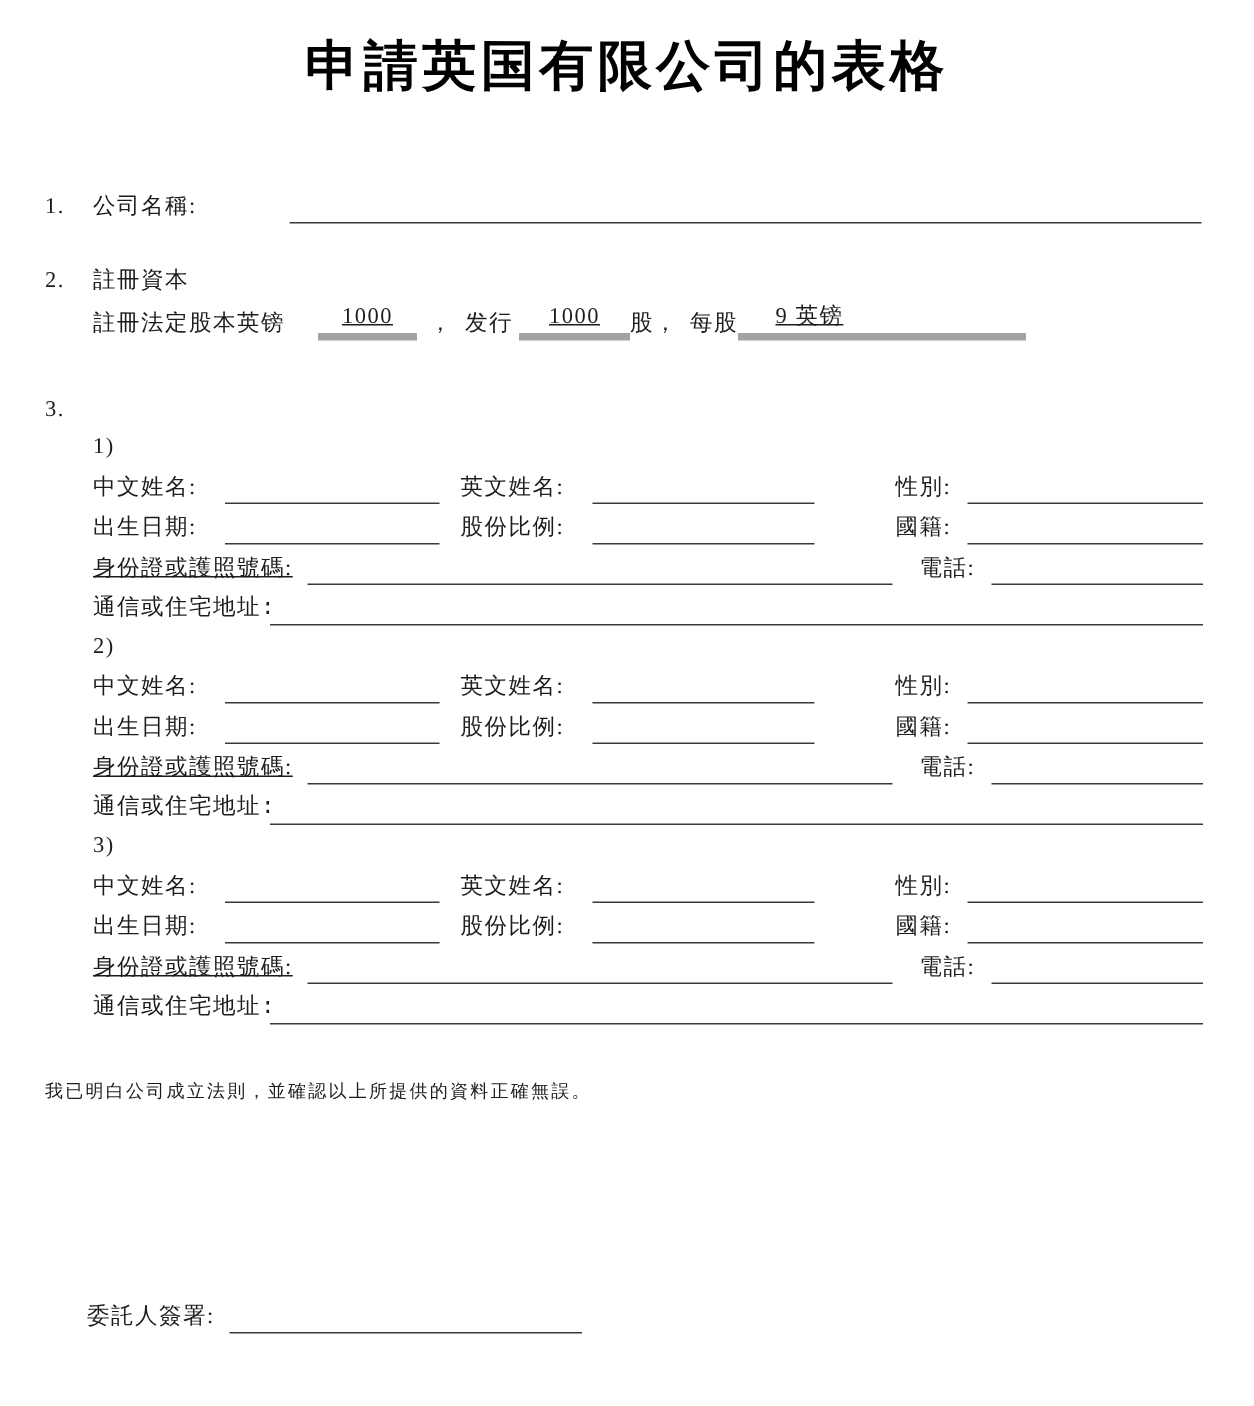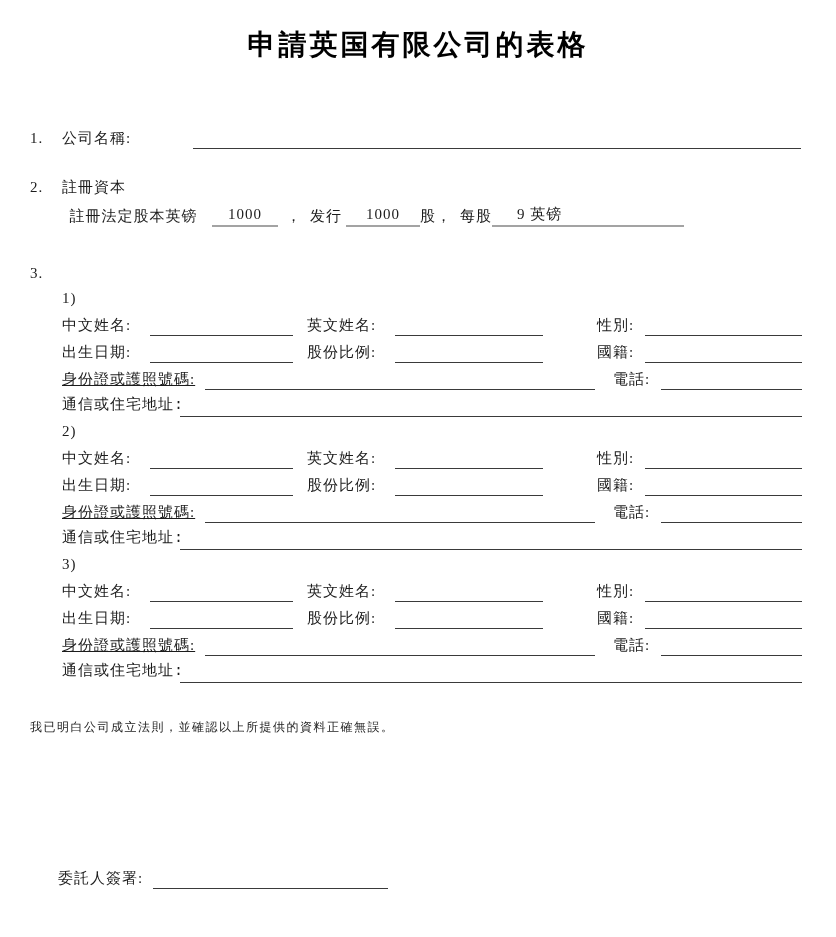--- a/index.html
+++ b/index.html
@@ -11,21 +11,21 @@
     font-family:"Liberation Serif","DejaVu Serif",serif;
     font-size:15px;
     overflow:hidden;
     box-sizing:border-box;
   }
   .title{
     padding-top:28px;
     text-align:center;
     font-family:"DejaVu Sans","Liberation Sans",sans-serif;
     font-weight:700;
-    font-size:28px;
+    font-size:36px;
     letter-spacing:3px;
     line-height:34px;
     color:#000;
   }
   .row{
     display:flex;
     align-items:flex-end;
     height:27px;
     margin-left:62px;
     margin-right:34px;
@@ -43,27 +43,28 @@
   }
   
   .s1-row1{margin-top:60px;}
   .s1-row1 .lbl{width:131px;}
   .s1-row2 .lbl{width:123px;}
   .s1-row1 .fill,.s1-row2 .fill{margin-right:-34px;width:0;flex:1 1 auto;margin-left:0;}
   .s1{margin-right:69px;}
   
   .s2-head{margin-top:22px;}
   .s2-line{height:29px;}
-  .s2-line .lead{width:143px;white-space:pre;text-align:center;}
+  .s2-line .lead{width:143px;white-space:pre;}
   .ufield{
-    border-bottom:2px solid #a3a3a3;
+    border-bottom:5px solid #a3a3a3;
     text-align:center;
     white-space:pre;
     flex:0 0 auto;
     box-sizing:border-box;
+    text-decoration:underline;
   }
   .uf1{width:66px;margin-left:7px;}
   .comma{margin-left:8px;margin-right:8px;}
   .uf2{width:74px;margin-left:4px;}
   .lbl-meigu{margin-left:8px;}
   .uf3{width:192px;text-align:left;padding-left:25px;}
   
   .s3-head{margin-top:30px;}
   .entry-index{height:25px;}
   .rA .l1{width:88px;}

